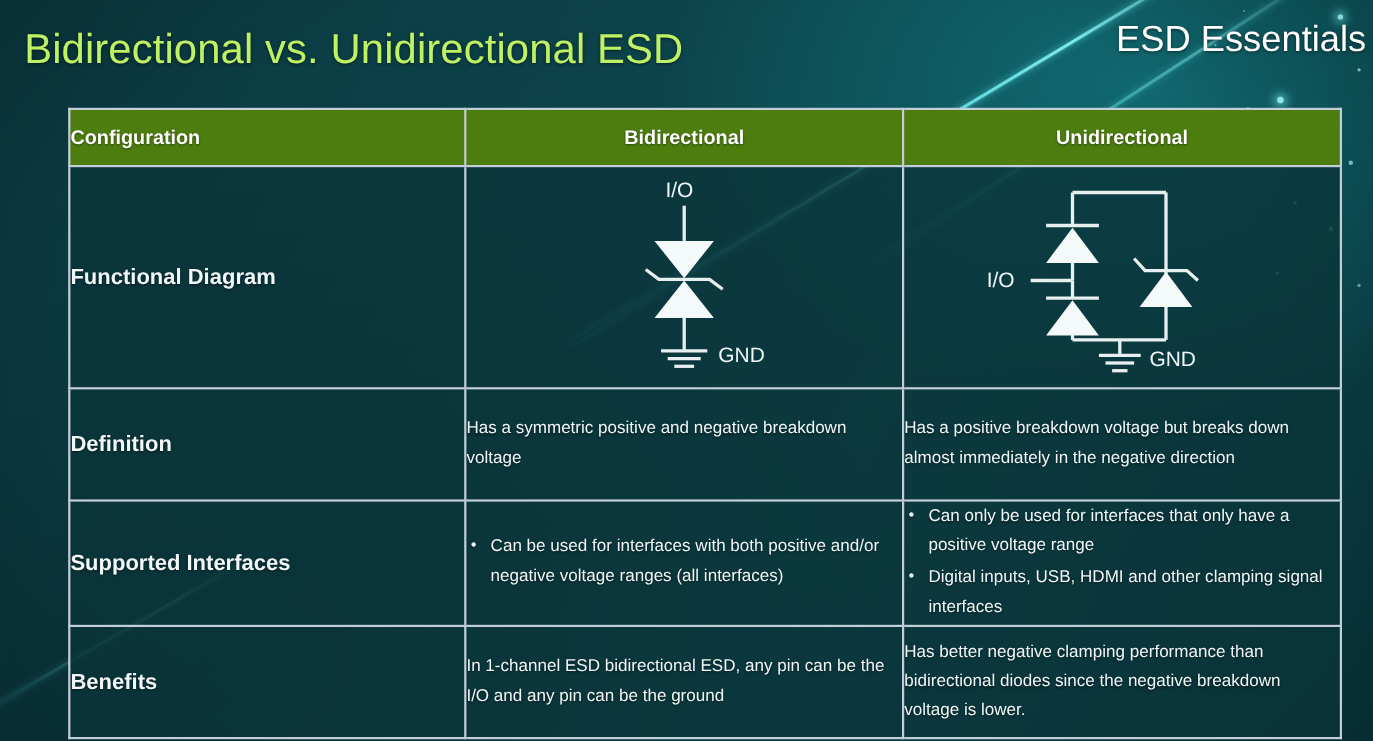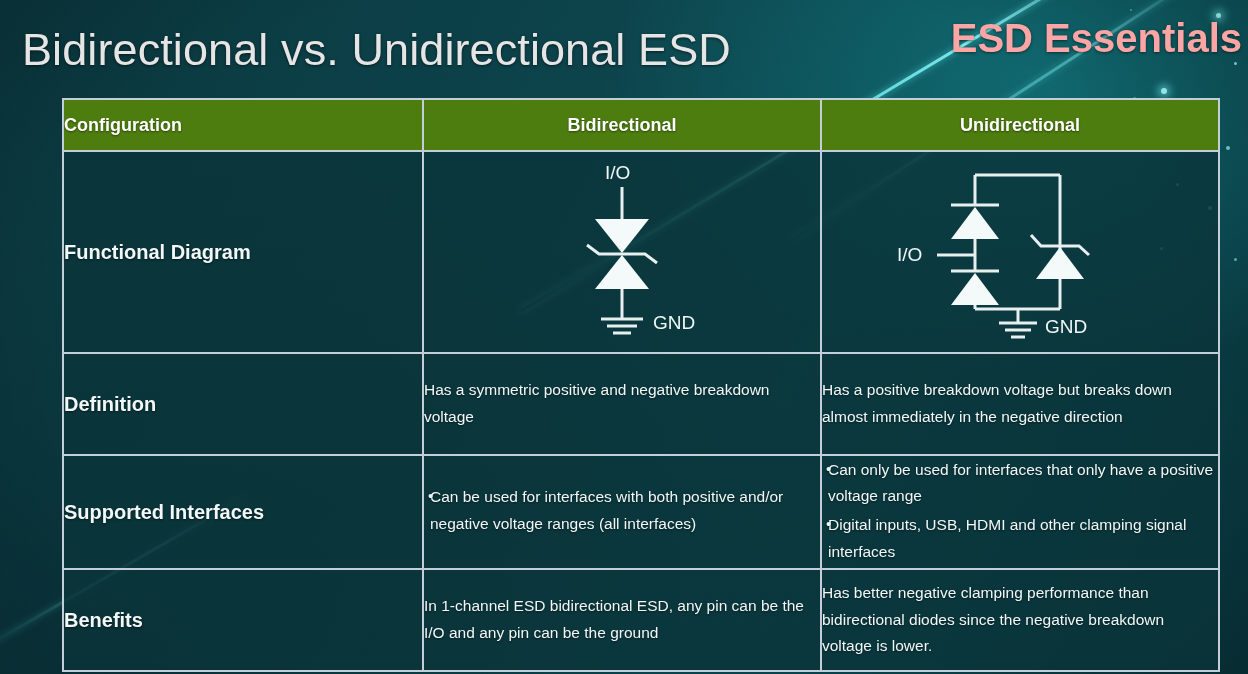--- a/index.html
+++ b/index.html
@@ -32,27 +32,27 @@
   #bg .glow{box-shadow:0 0 9px 3px rgba(110,235,240,.75);}
   #bg .vig{
     position:absolute;inset:0;
     background:radial-gradient(ellipse 1000px 700px at 50% 50%, rgba(0,0,0,0) 55%, rgba(0,0,0,.30) 100%);
   }
 
   
   #title-bar{position:absolute;left:0;top:0;width:1248px;height:96px;z-index:3;}
   #page-title{
     position:absolute;left:22px;top:24px;
-    font-size:45px;font-weight:400;color:#e5e5e5;letter-spacing:.1px;
+    font-size:38px;font-weight:400;color:#bef264;letter-spacing:.1px;
     text-shadow:0 1px 3px rgba(0,0,0,.55);
     white-space:nowrap;
   }
   #deck-label{
     position:absolute;right:6px;top:16px;
-    font-size:40px;font-weight:700;color:#fca5a5;
+    font-size:33px;font-weight:400;color:#ffffff;
     text-shadow:0 1px 3px rgba(0,0,0,.5);
     white-space:nowrap;
   }
 
   
   #comparison-table{
     position:absolute;left:62px;top:98px;
     width:1158px;height:564px;
     z-index:2;
     border-collapse:collapse;
@@ -96,21 +96,21 @@
     margin-left:28px;
   }
   td.diagcell{padding:0;margin-left:40px;}
   .r-diagram td{height:200px;}
   .r-definition td{height:100px;}
   .r-interfaces td{height:112px;}
   .r-benefits td{height:100px;}
 
   ul.bullets{margin:0;padding:0;list-style:none;}
   ul.bullets li{
-    position:relative;padding-left:6px;margin:0 0 2px 0;
+    position:relative;padding-left:22px;margin:0 0 2px 0;
   }
   ul.bullets li:before{
     content:"\2022";position:absolute;left:4px;top:-1px;
     color:#eaf4f4;font-size:15px;
   }
 
   .diagwrap{width:100%;height:200px;display:flex;align-items:center;justify-content:center;}
   svg{display:block;overflow:visible;}
   .wire{stroke:#e8eff0;stroke-width:3;fill:none;}
   .fillw{fill:#f4f9f9;}

